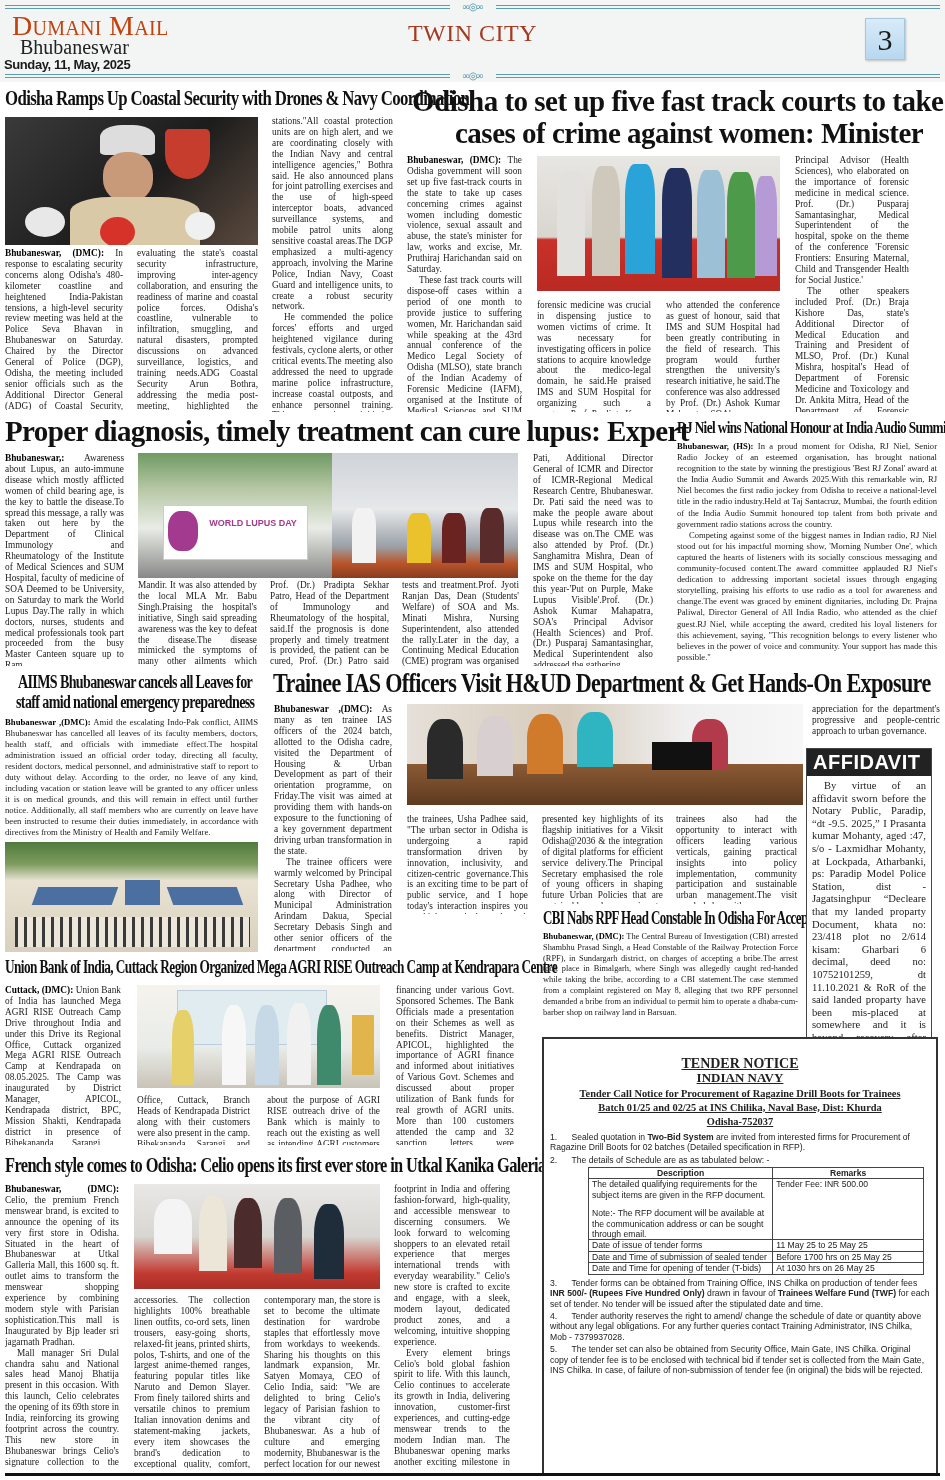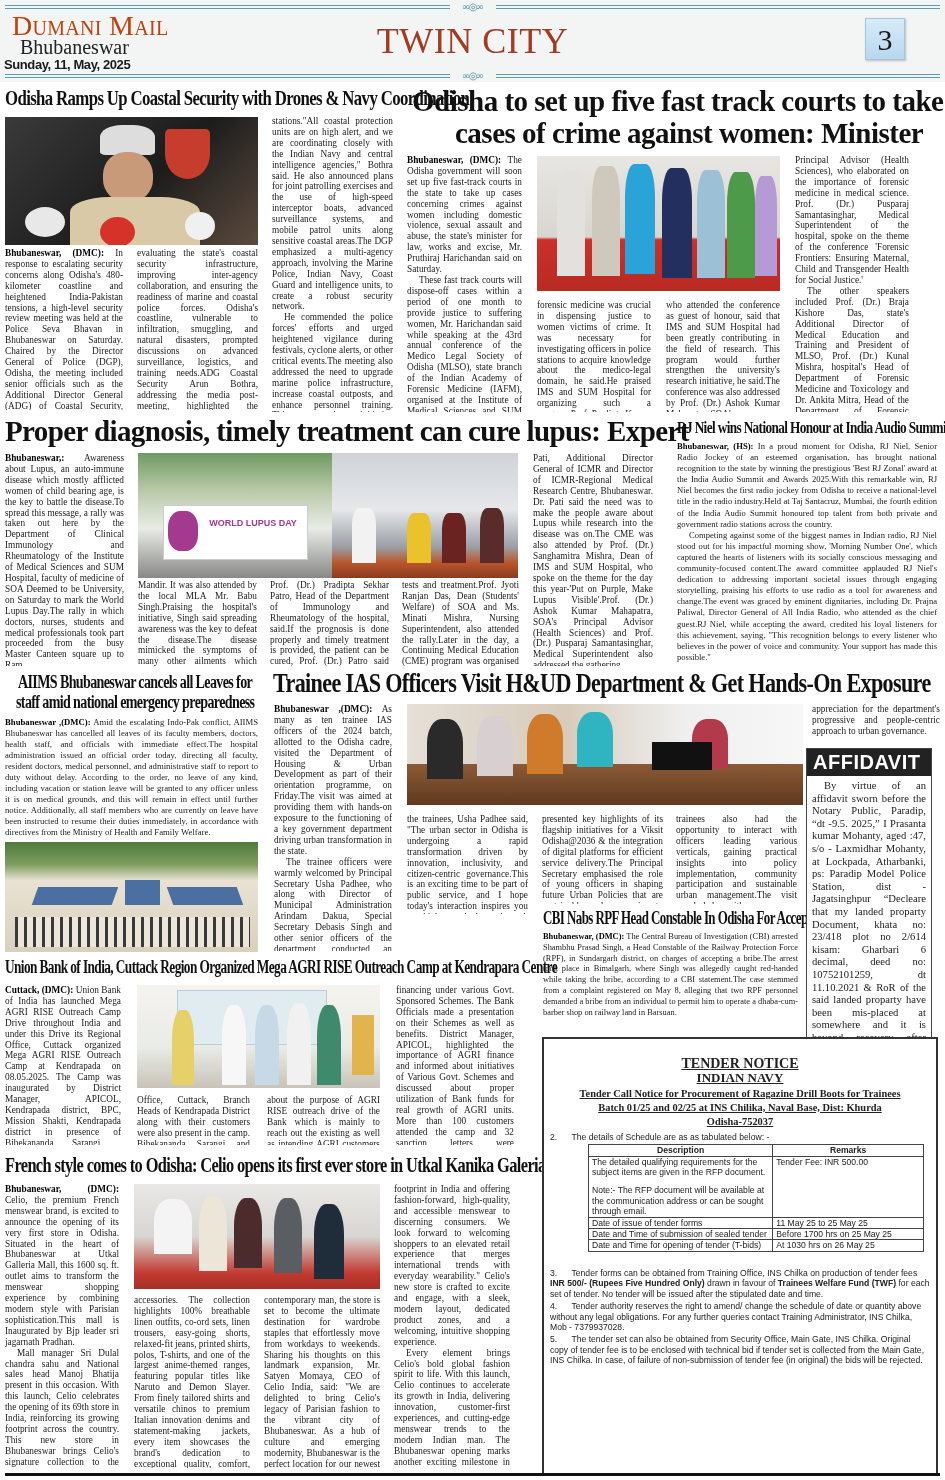--- a/index.html
+++ b/index.html
@@ -4,21 +4,21 @@
 <style>
 *{box-sizing:border-box;margin:0;padding:0}
 body{width:945px;height:1480px;background:#fff;font-family:"Liberation Serif",serif;color:#1a1a1a;position:relative;overflow:hidden}
 .abs{position:absolute}
 .masthead{left:0;top:0;width:945px;height:82px;background:#f3f5f5}
 .rule{position:absolute;left:5px;right:5px;height:4px;border-top:1px solid #5a9db0;border-bottom:1px solid #5a9db0}
 .orn{position:absolute;left:50%;transform:translateX(-50%);width:46px;height:10px;background:#f3f5f5;color:#4b8fa5;font-size:10px;line-height:10px;text-align:center;letter-spacing:-1px}
 .paper-name{left:12px;top:10px;font-size:28px;color:#c2410c;font-variant:small-caps;letter-spacing:0.3px}
 .city{left:20px;top:36px;font-size:20px;color:#222}
 .date{left:4px;top:57px;font-size:13px;font-weight:bold;font-family:Liberation Sans, sans-serif;letter-spacing:-0.4px}
-.section-title{left:0;width:945px;top:20px;text-align:center;font-size:36px;color:#a33a22;letter-spacing:0.5px}
+.section-title{left:0;width:945px;top:20px;text-align:center;font-size:24px;color:#a33a22;letter-spacing:0.5px}
 .pageno{left:865px;top:18px;width:40px;height:42px;background:linear-gradient(#d8ebf8,#b7d7ef);border:1px solid #a6c6dc;font-size:30px;text-align:center;line-height:42px;box-shadow:1px 1px 2px #bbb}
 .hl{font-family:"Liberation Serif",serif;font-weight:bold;color:#111;white-space:nowrap;letter-spacing:-0.8px;transform-origin:left top}
 .col{position:absolute;font-size:9.3px;line-height:10.9px;text-align:justify;color:#222;overflow:hidden}
 .col b{color:#000}
 .col p{text-indent:12px}
 .col p:first-child{text-indent:0}
 .img{position:absolute;overflow:hidden}
 .divider{position:absolute;background:#111}
 .box{position:absolute;border:1.5px solid #444;background:#fff}
 .affhead{background:#222;color:#fff;font-family:"Liberation Sans",sans-serif;font-weight:bold;font-size:20px;padding:2px 6px;letter-spacing:0.5px}
@@ -222,22 +222,23 @@
     <p>footprint in India and offering fashion-forward, high-quality, and accessible menswear to discerning consumers. We look forward to welcoming shoppers to an elevated retail experience that merges international trends with everyday wearability." Celio's new store is crafted to excite and engage, with a sleek, modern layout, dedicated product zones, and a welcoming, intuitive shopping experience.</p>
     <p>Every element brings Celio's bold global fashion spirit to life. With this launch, Celio continues to accelerate its growth in India, delivering innovation, customer-first experiences, and cutting-edge menswear trends to the modern Indian man. The Bhubaneswar opening marks another exciting milestone in Celio's journey to make international fashion more accessible across the country.</p>
   </div>
 
 <div class="box tender" style="left:542px;top:1037px;width:396px;height:438px;border:2px solid #333;padding:20px 6px">
   <h3 style="font-size:14px;margin-bottom:4px">TENDER NOTICE</h3>
   <h3 style="font-size:13px;margin-bottom:3px">INDIAN NAVY</h3>
   <h3 style="font-size:10.4px;line-height:14px">Tender Call Notice for Procurement of Ragazine Drill Boots for Trainees</h3>
   <h3 style="font-size:10.4px;line-height:14px">Batch 01/25 and 02/25 at INS Chilika, Naval Base, Dist: Khurda</h3>
   <h3 style="font-size:10.4px;line-height:14px;margin-bottom:3px">Odisha-752037</h3>
+  <p style="margin-bottom:2px"><span>1.</span>&nbsp;&nbsp;&nbsp;&nbsp;&nbsp;&nbsp;<span>Sealed quotation in </span><b>Two-Bid System</b><span> are invited from interested firms for Procurement of Ragazine Drill Boots for 02 batches (Detailed specification in RFP).</span></p>
   <p style="margin-bottom:2px"><span>2.</span>&nbsp;&nbsp;&nbsp;&nbsp;&nbsp;&nbsp;<span>The details of Schedule are as as tabulated below: -</span></p>
-  <table style="margin:0 0 16px 38px;width:336px">
+  <table style="margin:0 0 3px 38px;width:336px">
     <tbody>
         <tr>
           <th style="width:55%">Description</th>
           <th>Remarks</th>
         </tr>
     <tr>
           <td>
             <div>The detailed qualifying requirements for the subject items are given in the RFP document.</div>
             <div style="margin-top:8px">Note:- The RFP document will be available at the communication address or can be sought through email.</div>
           </td>

